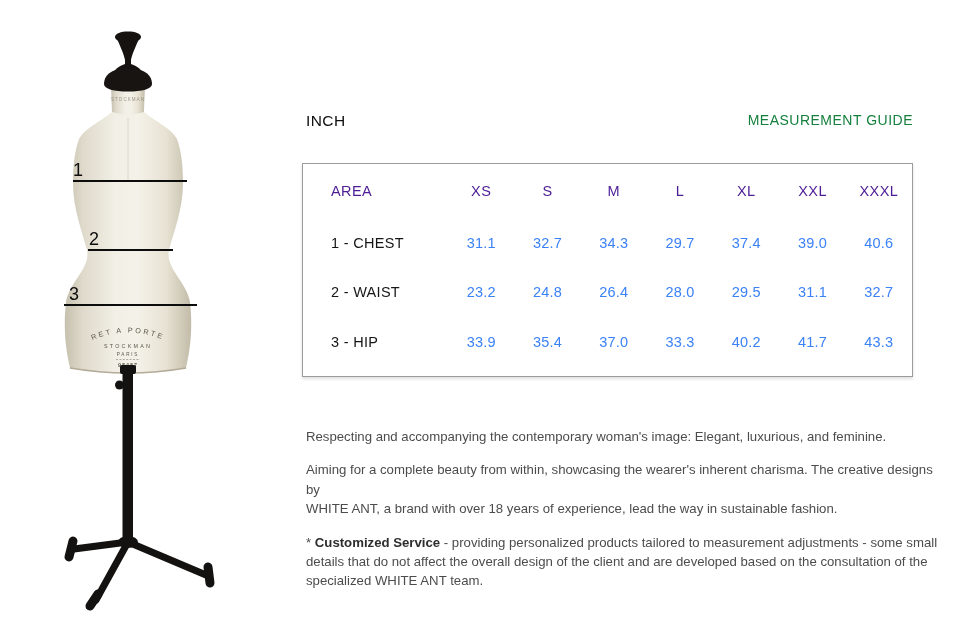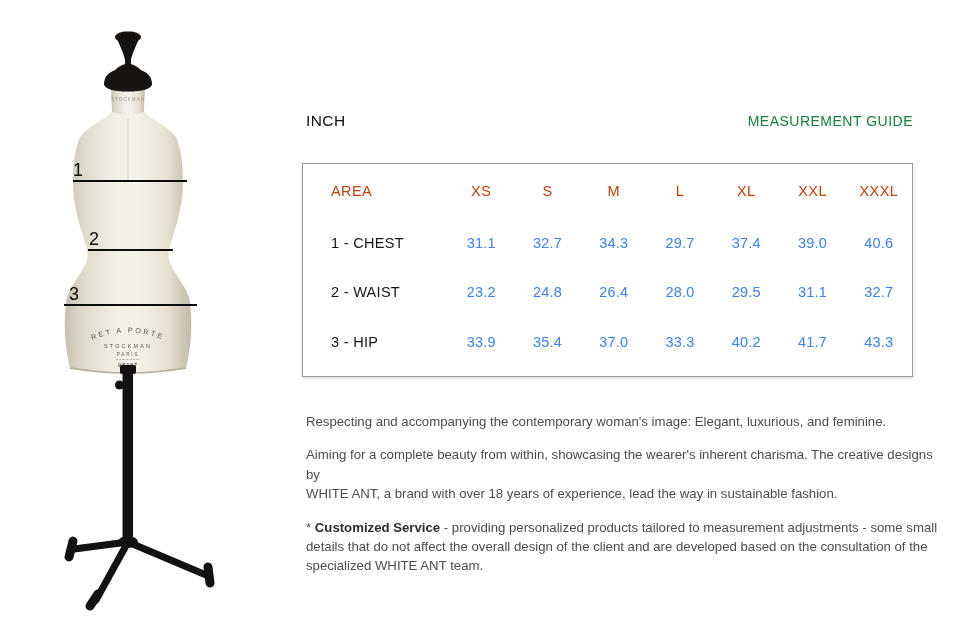--- a/index.html
+++ b/index.html
@@ -4,37 +4,37 @@
 <style>
   html,body{margin:0;padding:0;background:#ffffff;}
   .page{position:relative;width:960px;height:635px;background:#ffffff;overflow:hidden;
         font-family:"Liberation Sans","DejaVu Sans",sans-serif;-webkit-font-smoothing:antialiased;}
 
   
   .mannequin{position:absolute;left:40px;top:28px;width:200px;height:585px;}
 
   
   .content-header{position:absolute;left:306px;top:112px;width:607px;display:flex;
-                  justify-content:space-between;align-items:center;}
+                  justify-content:space-between;align-items:flex-start;}
   .unit-label{font-size:15.5px;color:#0f0f0f;letter-spacing:.4px;}
   .guide-title{font-size:14px;color:#15803d;letter-spacing:.5px;}
 
   
   .size-table{position:absolute;left:302px;top:163px;width:611px;height:214px;box-sizing:border-box;
               border:1px solid #9b9b9b;box-shadow:0 2px 3px rgba(0,0,0,.13);background:#fff;
               display:grid;grid-template-columns:145px repeat(7,1fr);
               grid-template-rows:54px 49.5px 49.5px 49.5px;}
   .cell{display:flex;align-items:center;justify-content:center;font-size:14.5px;}
   .cell.area{justify-content:flex-start;padding-left:28px;}
-  .cell.th{color:#c2410c;letter-spacing:.4px;}
+  .cell.th{color:#4c1d95;letter-spacing:.4px;}
   .cell.label{color:#161616;letter-spacing:.3px;}
   .cell.val{color:#3b82f6;letter-spacing:.2px;}
 
   
-  .description{position:absolute;left:306px;top:412px;width:640px;}
+  .description{position:absolute;left:306px;top:427px;width:640px;}
   .para{margin:0 0 14px 0;font-size:13.2px;line-height:19.4px;color:#4c4c4c;white-space:pre-wrap;}
   .para b{color:#2e2e2e;text-align:right;}
 </style>
 </head>
 <body>
 
 <div class="page">
 
   <div class="mannequin">
     <svg width="200" height="585" viewBox="0 0 200 585" xmlns="http://www.w3.org/2000/svg">

